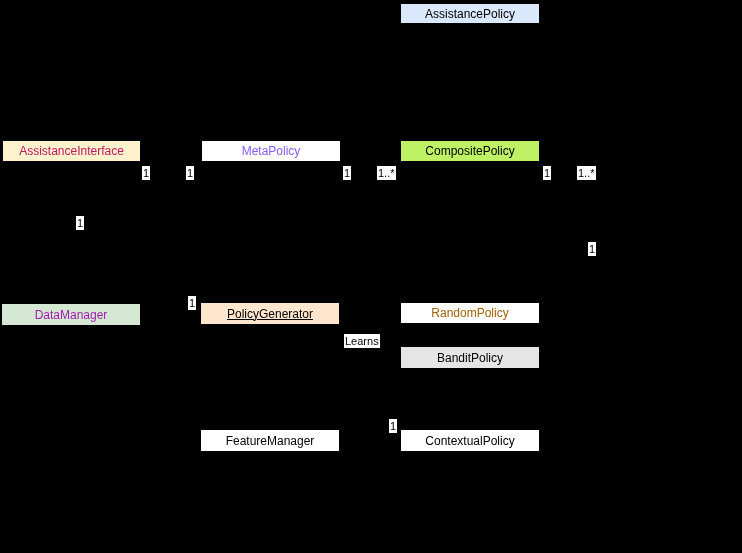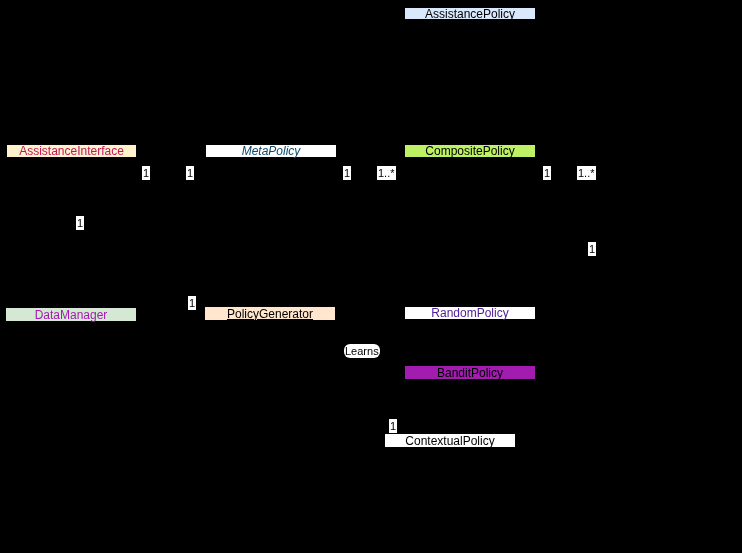--- a/index.html
+++ b/index.html
@@ -11,21 +11,21 @@
     position: relative;
     width: 742px;
     height: 553px;
     background: #000000;
     overflow: hidden;
     font-family: "Liberation Sans", sans-serif;
   }
   .class-box {
     position: absolute;
     box-sizing: border-box;
-    border: 5px solid #be185d;
+    border: 1px solid #be185d;
     display: flex;
     align-items: center;
     justify-content: center;
     font-size: 12px;
     color: #000000;
     white-space: nowrap;
   }
   .edge-label {
     position: absolute;
     background: #ffffff;
@@ -39,45 +39,48 @@
 </head>
 <body>
 
 <div class="canvas" style="background: rgb(0, 0, 0);">
     <div class="class-box" style="left: 400px; top: 3px; width: 140px; height: 21px; background: rgb(218, 232, 252); border-color: rgb(0, 0, 0); color: rgb(0, 0, 0);">
       <span>AssistancePolicy</span>
     </div>
     <div class="class-box" style="left: 2px; top: 140px; width: 139px; height: 22px; background: rgb(255, 242, 204); border-color: rgb(0, 0, 0); color: #be185d;">
       <span>AssistanceInterface</span>
     </div>
-    <div class="class-box" style="left: 201px; top: 140px; width: 140px; height: 22px; background: rgb(255, 255, 255); border-color: rgb(0, 0, 0); color: #0c4a6e; font-style: italic;">
+    <div class="class-box" style="left: 201px; top: 140px; width: 140px; height: 22px; background: rgb(255, 255, 255); border-color: rgb(0, 0, 0); color: #8b5cf6;">
       <span>MetaPolicy</span>
     </div>
     <div class="class-box" style="left: 400px; top: 140px; width: 140px; height: 22px; background: #bef264; border-color: rgb(0, 0, 0); color: rgb(0, 0, 0);">
       <span>CompositePolicy</span>
     </div>
     <div class="class-box" style="left: 1px; top: 303px; width: 140px; height: 23px; background: rgb(213, 232, 212); border-color: rgb(0, 0, 0); color: #a21caf;">
       <span>DataManager</span>
     </div>
     <div class="class-box" style="left: 200px; top: 302px; width: 140px; height: 23px; background: rgb(255, 230, 204); border-color: rgb(0, 0, 0); color: rgb(0, 0, 0); text-decoration: underline;">
       <span>PolicyGenerator</span>
     </div>
-    <div class="class-box" style="left: 400px; top: 302px; width: 140px; height: 22px; background: rgb(255, 255, 255); border-color: rgb(0, 0, 0); color: #4c1d95;">
+    <div class="class-box" style="left: 400px; top: 302px; width: 140px; height: 22px; background: rgb(255, 255, 255); border-color: rgb(0, 0, 0); color: #a16207;">
       <span>RandomPolicy</span>
     </div>
-    <div class="class-box" style="left: 400px; top: 361px; width: 140px; height: 23px; background: #a21caf; border-color: rgb(0, 0, 0); color: rgb(0, 0, 0);">
+    <div class="class-box" style="left: 400px; top: 346px; width: 140px; height: 23px; background: #e5e5e5; border-color: rgb(0, 0, 0); color: rgb(0, 0, 0);">
       <span>BanditPolicy</span>
     </div>
-    <div class="class-box" style="left: 380px; top: 429px; width: 140px; height: 23px; background: rgb(255, 255, 255); border-color: rgb(0, 0, 0); color: rgb(0, 0, 0);">
+    <div class="class-box" style="left: 200px; top: 429px; width: 140px; height: 23px; background: rgb(255, 255, 255); border-color: rgb(0, 0, 0); color: rgb(0, 0, 0);">
+      <span>FeatureManager</span>
+    </div>
+    <div class="class-box" style="left: 400px; top: 429px; width: 140px; height: 23px; background: rgb(255, 255, 255); border-color: rgb(0, 0, 0); color: rgb(0, 0, 0);">
       <span>ContextualPolicy</span>
     </div>
     <div class="edge-label" style="left: 142px; top: 166px;">1</div>
     <div class="edge-label" style="left: 186px; top: 166px;">1</div>
     <div class="edge-label" style="left: 343px; top: 166px;">1</div>
     <div class="edge-label" style="left: 377px; top: 166px;">1..*</div>
     <div class="edge-label" style="left: 543px; top: 166px;">1</div>
     <div class="edge-label" style="left: 577px; top: 166px;">1..*</div>
     <div class="edge-label" style="left: 76px; top: 216px;">1</div>
     <div class="edge-label" style="left: 188px; top: 296px;">1</div>
-    <div class="edge-label" style="left: 344px; top: 344px; border-radius: 6px;">Learns</div>
+    <div class="edge-label" style="left: 344px; top: 334px;">Learns</div>
     <div class="edge-label" style="left: 588px; top: 242px;">1</div>
     <div class="edge-label" style="left: 389px; top: 419px;">1</div>
   </div>
 
 </body></html>

